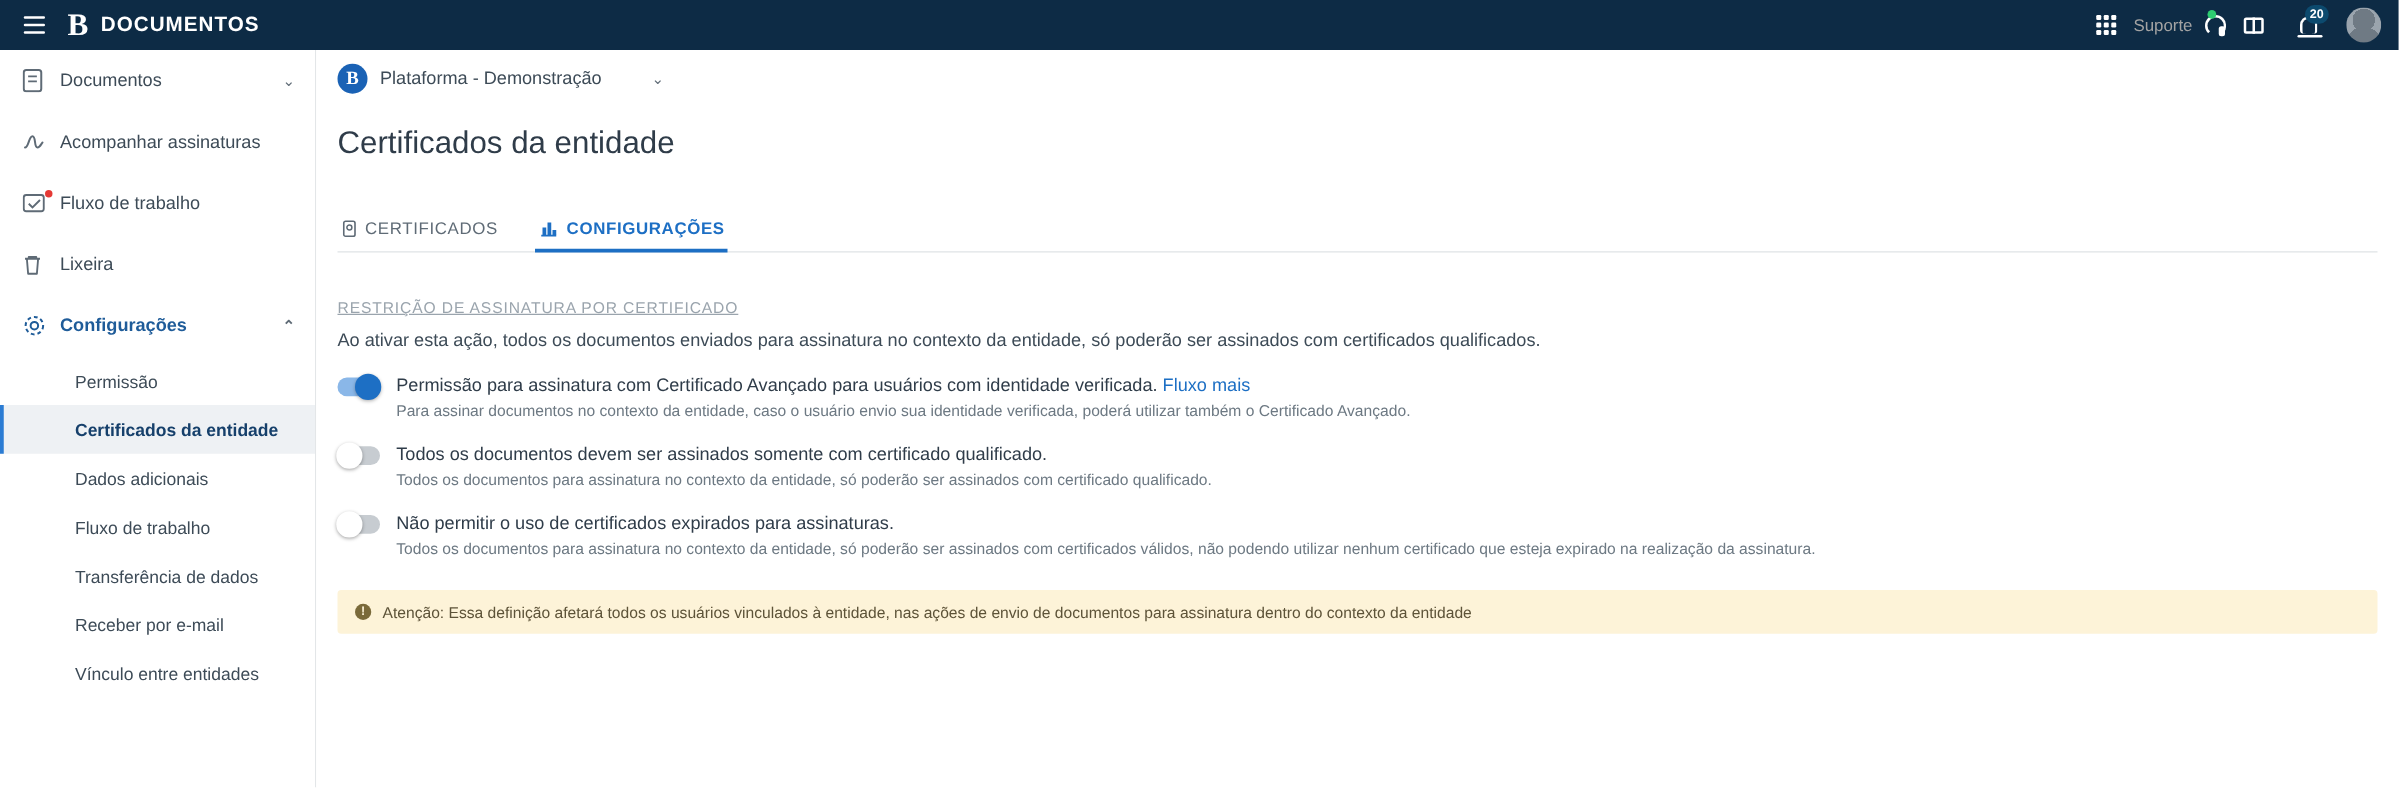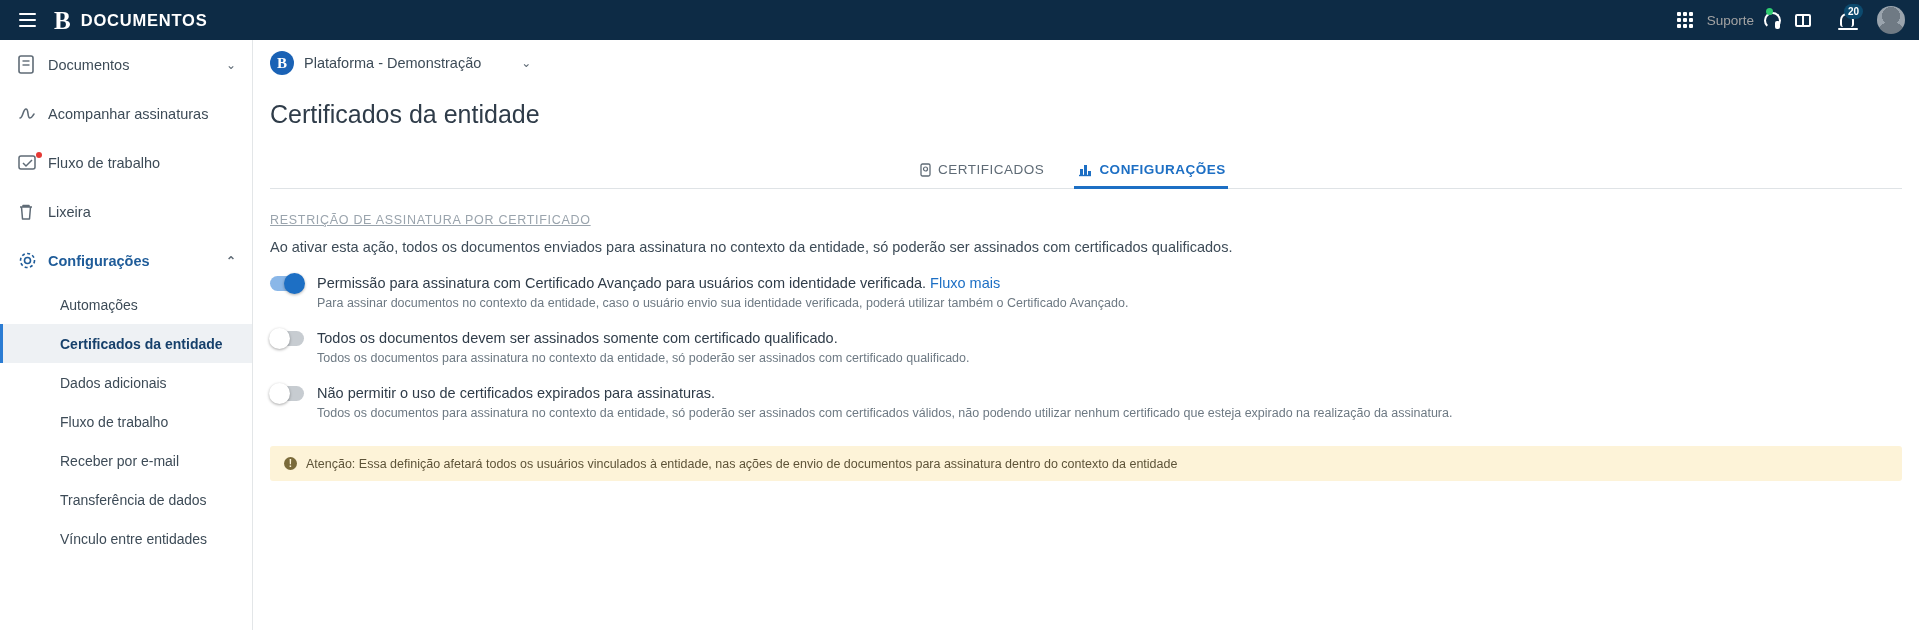--- a/index.html
+++ b/index.html
@@ -133,22 +133,22 @@
     font-family: "Liberation Serif", serif; font-weight: bold; font-size: 15px;
     display: flex; align-items: center; justify-content: center;
   }
   .entity-name { font-size: 14.5px; color: #3d4b57; }
   .entity-chev { color: #5f6b76; font-size: 12px; margin-left: 30px; cursor: pointer; }
 
   .page-title {
     font-size: 25px; color: #2f3c49; padding: 14px 0 18px 17px; font-weight: normal;
   }
   .tabs {
-    display: flex; align-items: flex-end; gap: 0; margin: 0 17px;
-    border-bottom: 1px solid #dfe3e6; height: 42px; justify-content: center;
+    display: flex; align-items: flex-end; gap: 0; margin: 13px 17px;
+    border-bottom: 1px solid #dfe3e6; height: 42px;
   }
   .tab {
     display: flex; align-items: center; gap: 7px; padding: 0 16px 11px 4px;
     font-size: 13.5px; letter-spacing: 0.5px; color: #5f6b76; cursor: pointer;
     position: relative; margin-right: 14px;
   }
   .tab.active { color: #1d6fc4; font-weight: bold; }
   .tab.active:after {
     content: ''; position: absolute; left: 0; right: 14px; bottom: -1px; height: 3px;
     background: #1d6fc4;
@@ -285,36 +285,36 @@
         <svg width="19" height="19" viewBox="0 0 19 19">
             <circle cx="9.5" cy="9.5" r="3" fill="none" stroke="#1f5c99" stroke-width="1.6"></circle>
             <circle cx="9.5" cy="9.5" r="7" fill="none" stroke="#1f5c99" stroke-width="1.6" stroke-dasharray="3 2.4"></circle>
           </svg>
       </span>
       <span class="lbl">Configurações</span>
       <span class="chev">⌃</span>
     </div>
 
     <div class="side-sub">
-      <span>Automações</span>
+      <span>Permissão</span>
     </div>
     <div class="side-sub active">
       <span>Certificados da entidade</span>
     </div>
     <div class="side-sub">
       <span>Dados adicionais</span>
     </div>
     <div class="side-sub">
       <span>Fluxo de trabalho</span>
     </div>
     <div class="side-sub">
+      <span>Transferência de dados</span>
+    </div>
+    <div class="side-sub">
       <span>Receber por e-mail</span>
-    </div>
-    <div class="side-sub">
-      <span>Transferência de dados</span>
     </div>
     <div class="side-sub">
       <span>Vínculo entre entidades</span>
     </div>
   </div>
 
   <div class="main">
 
     <div class="entity-bar">
       <div class="entity-logo">B</div>

